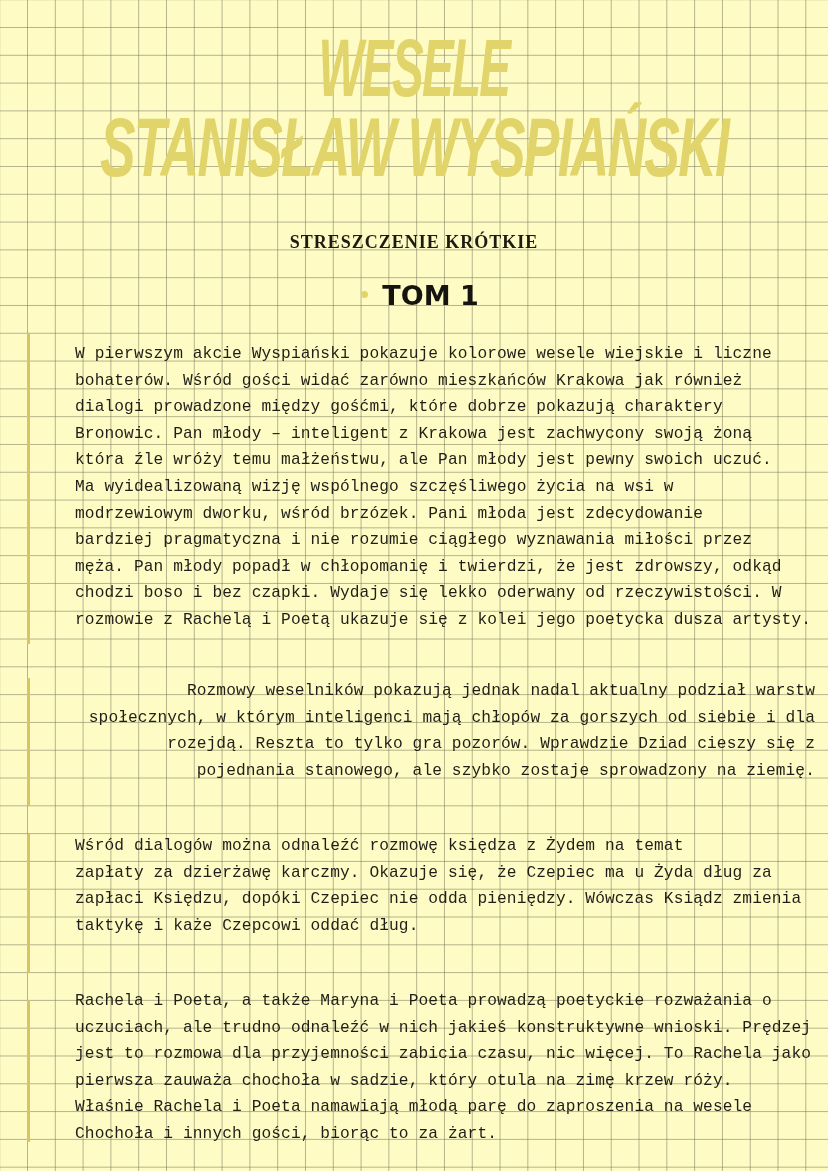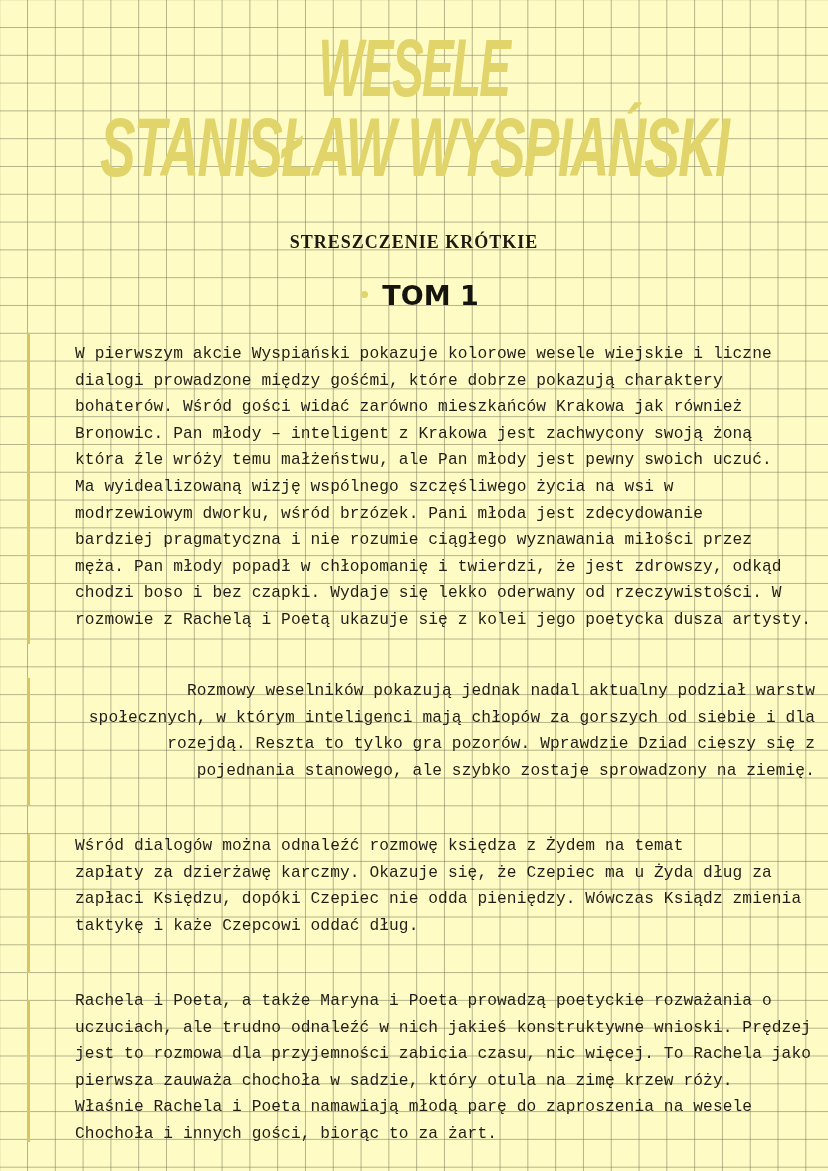--- a/index.html
+++ b/index.html
@@ -96,22 +96,22 @@
 
   <div class="subtitle">STRESZCZENIE KRÓTKIE</div>
 
   <div class="section-heading">
     <span class="bullet"></span><span>TOM 1</span>
   </div>
 
   <div class="side-bar" style="top:333px; height:311px;"></div>
   <div class="para" style="top:341px;">
     <span class="line">W pierwszym akcie Wyspiański pokazuje kolorowe wesele wiejskie i liczne</span>
+    <span class="line">bohaterów. Wśród gości widać zarówno mieszkańców Krakowa jak również</span>
     <span class="line">dialogi prowadzone między gośćmi, które dobrze pokazują charaktery</span>
-    <span class="line">bohaterów. Wśród gości widać zarówno mieszkańców Krakowa jak również</span>
     <span class="line">Bronowic. Pan młody – inteligent z Krakowa jest zachwycony swoją żoną</span>
     <span class="line">która źle wróży temu małżeństwu, ale Pan młody jest pewny swoich uczuć.</span>
     <span class="line">Ma wyidealizowaną wizję wspólnego szczęśliwego życia na wsi w</span>
     <span class="line">modrzewiowym dworku, wśród brzózek. Pani młoda jest zdecydowanie</span>
     <span class="line">bardziej pragmatyczna i nie rozumie ciągłego wyznawania miłości przez</span>
     <span class="line">męża. Pan młody popadł w chłopomanię i twierdzi, że jest zdrowszy, odkąd</span>
     <span class="line">chodzi boso i bez czapki. Wydaje się lekko oderwany od rzeczywistości. W</span>
     <span class="line">rozmowie z Rachelą i Poetą ukazuje się z kolei jego poetycka dusza artysty.</span>
   </div>
 

